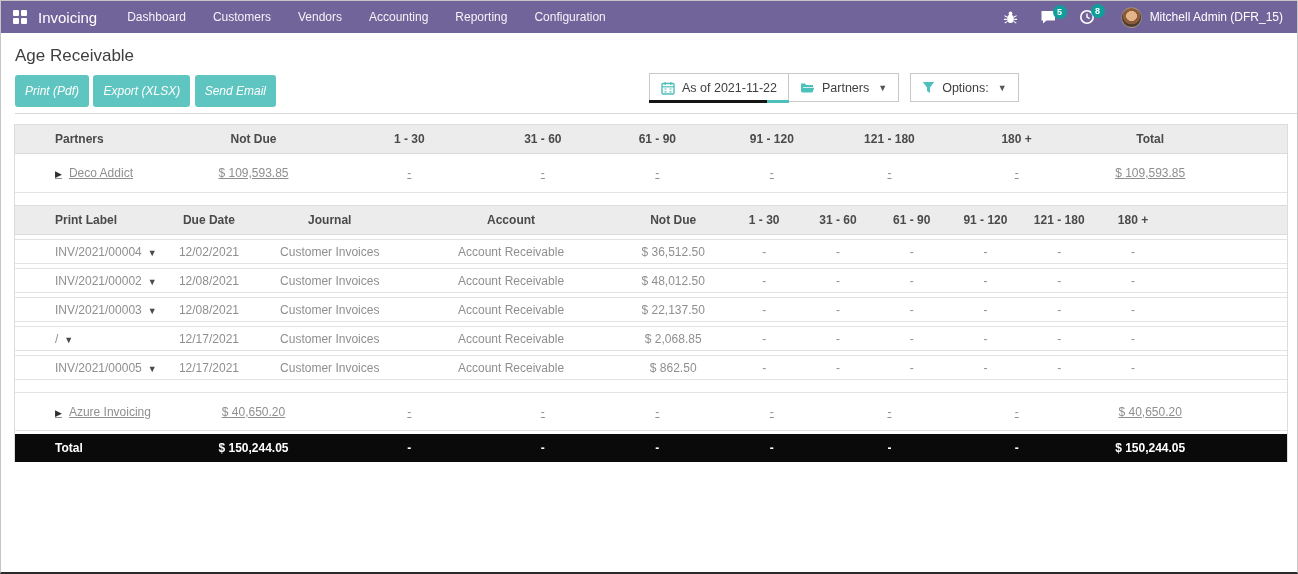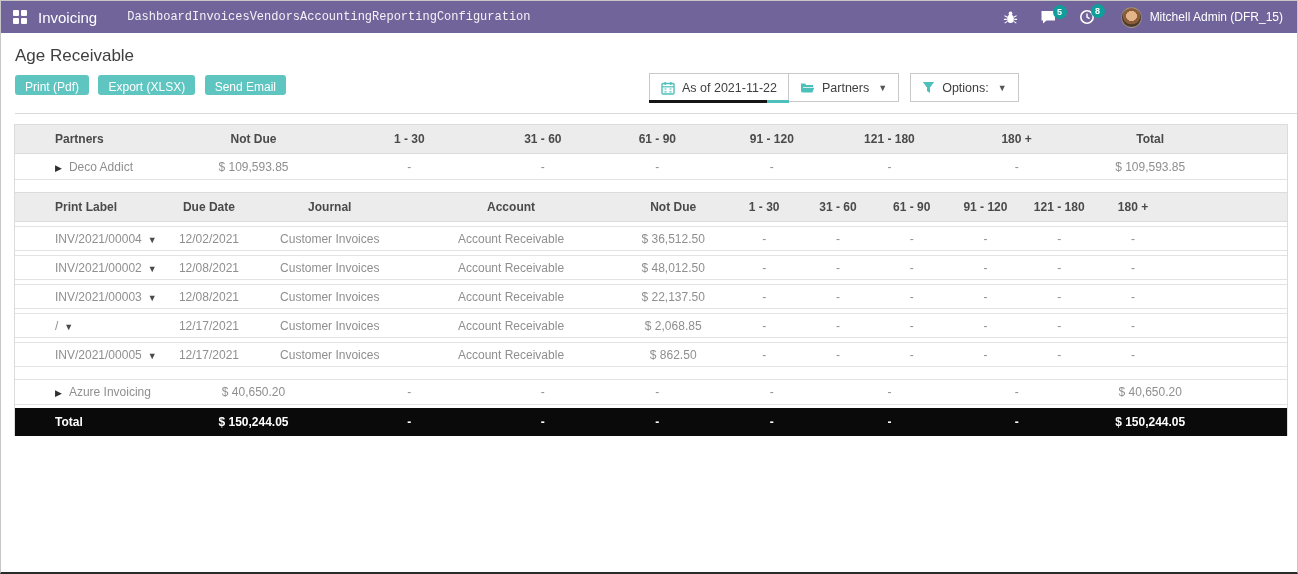--- a/index.html
+++ b/index.html
@@ -10,57 +10,57 @@
   *{box-sizing:border-box; margin:0; padding:0;}
   body{font-family:"Liberation Sans", sans-serif; background:#fff;}
   .frame{width:1298px; height:574px; background:#fff; border:1px solid #c6c6c6;
          border-bottom:2px solid #2a2a2a; overflow:hidden; position:relative;}
 
   
   .navbar{height:32px; background:var(--nav); display:flex; align-items:center; padding:0 14px 0 12px; color:#fff;}
   .apps-grid{width:14px; height:14px; display:grid; grid-template-columns:6px 6px; grid-template-rows:6px 6px; gap:2px; cursor:pointer;}
   .apps-grid span{background:#fff; border-radius:1px; display:block;}
   .brand{font-size:15px; color:#fff; margin:0 30px 0 11px; cursor:pointer;}
-  .nav-menu{display:flex; align-items:center; font-family:Liberation Mono, monospace;}
+  .nav-menu{display:flex; align-items:center; gap:27px;}
   .nav-item{font-size:12px; color:rgba(255,255,255,.92); cursor:pointer; white-space:nowrap;}
   .nav-right{margin-left:auto; display:flex; align-items:center;}
   .icon-wrap{position:relative; margin-left:22px; display:flex; align-items:center; cursor:pointer;}
   .nav-badge{position:absolute; top:-5px; right:-10px; min-width:14px; height:14px; border-radius:50%;
              background:var(--badge); color:#fff; font-size:9px; font-weight:bold; line-height:14px; text-align:center;}
   .avatar{width:21px; height:21px; border-radius:50%; margin-left:26px;
           background:radial-gradient(circle at 50% 42%, #e3b488 0 36%, #8a5c39 37% 58%, #4e3a28 59% 100%);
           border:1px solid rgba(255,255,255,.4); cursor:pointer;}
   .user-name{font-size:12px; color:#fff; margin-left:8px; cursor:pointer; white-space:nowrap;}
 
   
   .panel{padding:13px 0 0 14px;}
   .page-title{font-size:17px; color:#3f3f3f; font-weight:400;}
   .controls{position:relative; margin-top:9px; height:29px;}
-  .btn{display:inline-block; height:20px; line-height:24px; padding:0 10px; margin-right:5px;
+  .btn{display:inline-block; height:32px; line-height:24px; padding:0 10px; 
        background:var(--accent); color:#fff; font-size:12px; border:none; border-radius:3px; cursor:pointer;
-       font-family:"Liberation Sans", sans-serif;}
+       font-family:"Liberation Sans", sans-serif;font-style:italic;}
   .filters{position:absolute; left:634px; top:-2px; display:flex; align-items:stretch;}
   .fbox{display:flex; align-items:center; gap:7px; height:29px; padding:9px 11px; background:#fff;
         border:1px solid #c9c9c9; font-size:12.5px; color:#404040; cursor:pointer; white-space:nowrap;}
   .fbox.date{position:relative;}
   .fbox.date::after{content:''; position:absolute; left:-1px; right:-1px; bottom:-2px; height:3px;
         background:linear-gradient(90deg, #151515 0 84%, var(--teal-icon) 84% 100%);}
   .fbox.partners{margin-left:-1px;}
   .fbox.options{margin-left:11px;}
   .dd-caret{font-size:9px; color:#555; margin-left:2px;}
   .divider{margin-top:9px; border-bottom:1px solid #d9d9d9; width:100%;}
 
   
   .report{margin:10px 9px 0 13px; border-left:1px solid var(--border); border-right:1px solid var(--border);
           font-size:12px;}
   .grid-main{display:grid; grid-template-columns:12.5% 12.5% 12% 9% 9% 9% 9.5% 10.5% 10.5% 1fr; align-items:center;}
   .grid-sub{display:grid; grid-template-columns:11.5% 7.5% 11.5% 17% 8.5% 5.8% 5.8% 5.8% 5.8% 5.8% 5.8% 1fr; align-items:center;}
   .strip-head{background:var(--header-bg); border-top:1px solid var(--border); border-bottom:1px solid var(--border);
               height:30px; font-weight:bold; color:var(--head-text);}
-  .strip-row{background:#fff; height:26px; color:var(--cell-text); border-bottom:1px solid var(--row-border);}
+  .strip-row{background:#fff; height:39px; color:var(--cell-text); border-bottom:1px solid var(--row-border);text-decoration:underline;}
   .strip-row.bordered{border-top:1px solid var(--row-border);}
   .strip-detail{background:#fff; height:25px; color:var(--cell-text);
                 border-top:1px solid var(--row-border); border-bottom:1px solid var(--row-border);}
   .strip-total{background:var(--total-bg); height:28px; color:#fff; font-weight:bold;}
   .cell{text-align:center; overflow:hidden; white-space:nowrap;}
   .cell.first{text-align:left; padding-left:40px;}
   .cell.left{text-align:center;}
   .gap12{height:12px;} .gap4{height:4px;} .gap3{height:3px;}
   .arrow{color:#2f2f2f; font-size:9px; margin-right:7px;}
   .caret{color:#4a4a4a; font-size:9px; margin-left:6px;}
@@ -74,21 +74,21 @@
   <div class="navbar">
     <div class="apps-grid">
         <span></span>
         <span></span>
         <span></span>
         <span></span>
       </div>
     <div class="brand">Invoicing</div>
     <div class="nav-menu">
       <span class="nav-item">Dashboard</span>
-      <span class="nav-item">Invoices</span>
+      <span class="nav-item">Customers</span>
       <span class="nav-item">Vendors</span>
       <span class="nav-item">Accounting</span>
       <span class="nav-item">Reporting</span>
       <span class="nav-item">Configuration</span>
     </div>
     <div class="nav-right">
       <div class="icon-wrap">
         <svg width="15" height="15" viewBox="0 0 16 16">
             <ellipse cx="8" cy="9.5" rx="3.6" ry="4.4" fill="#fff"></ellipse>
             <circle cx="8" cy="3.6" r="2" fill="#fff"></circle>

